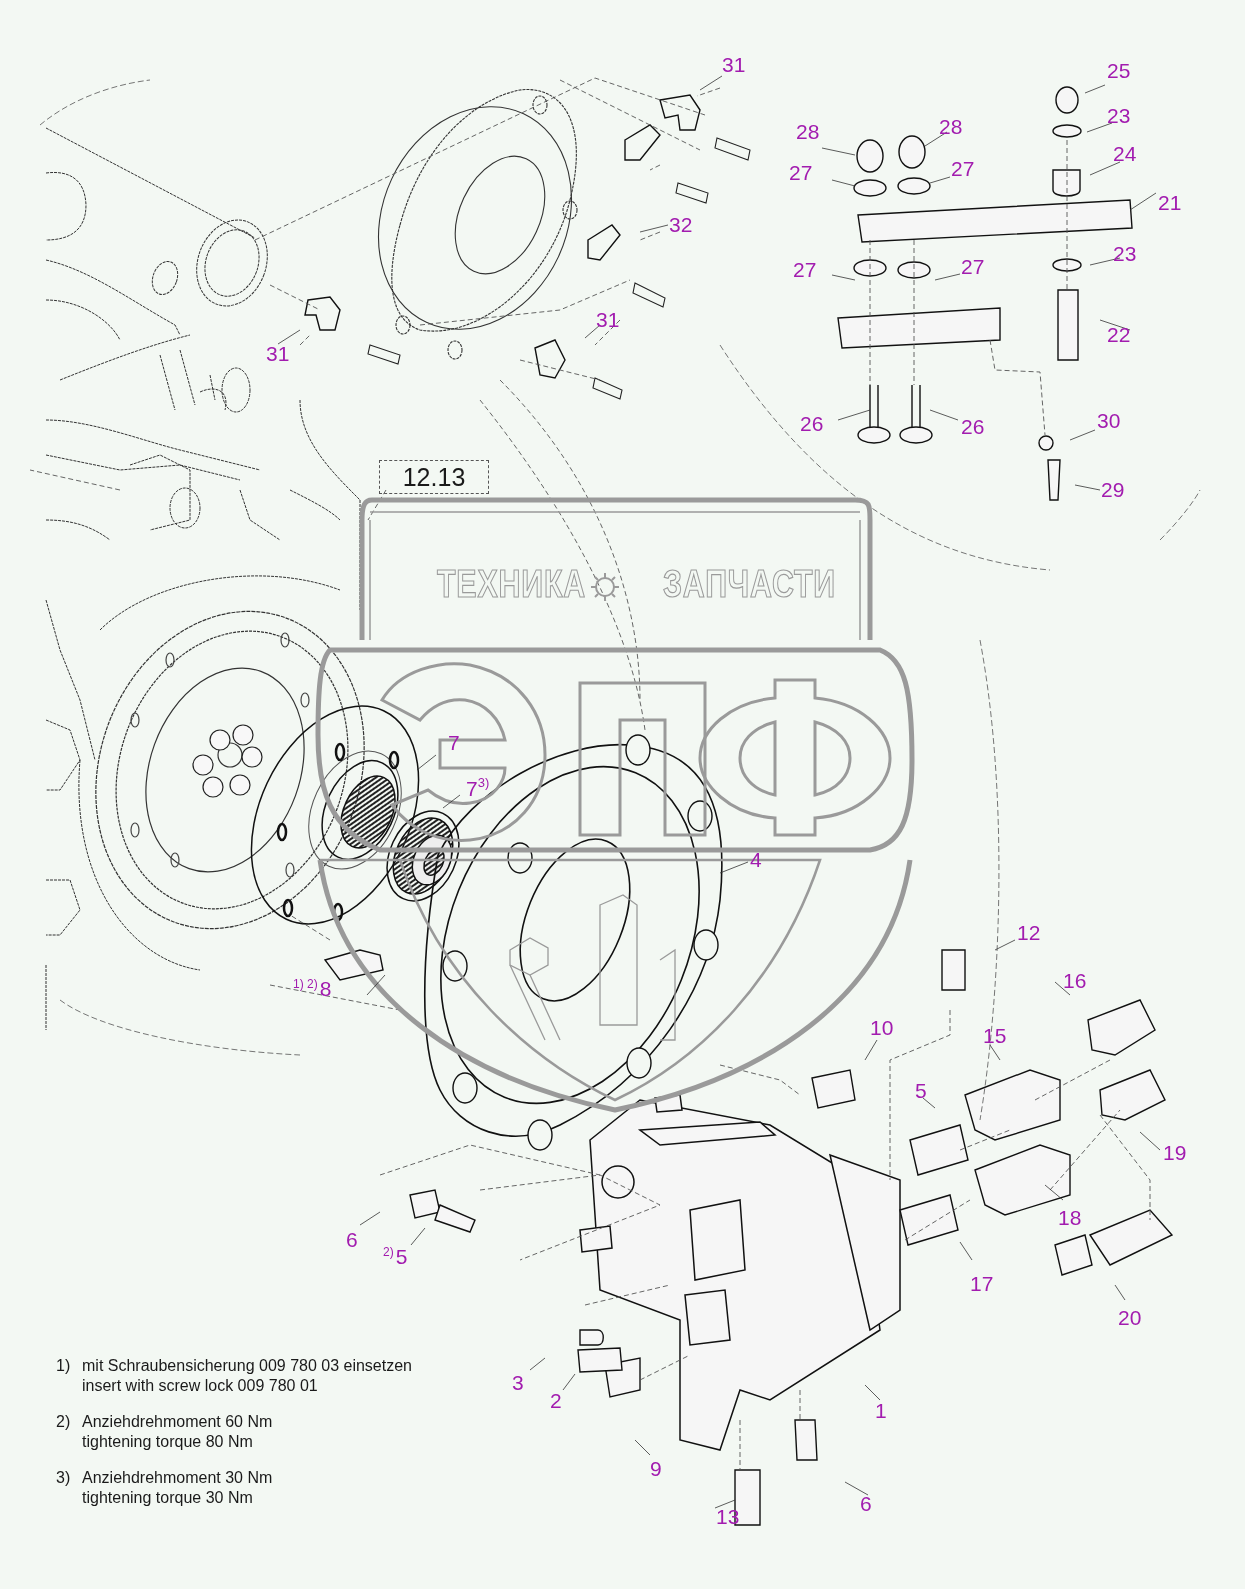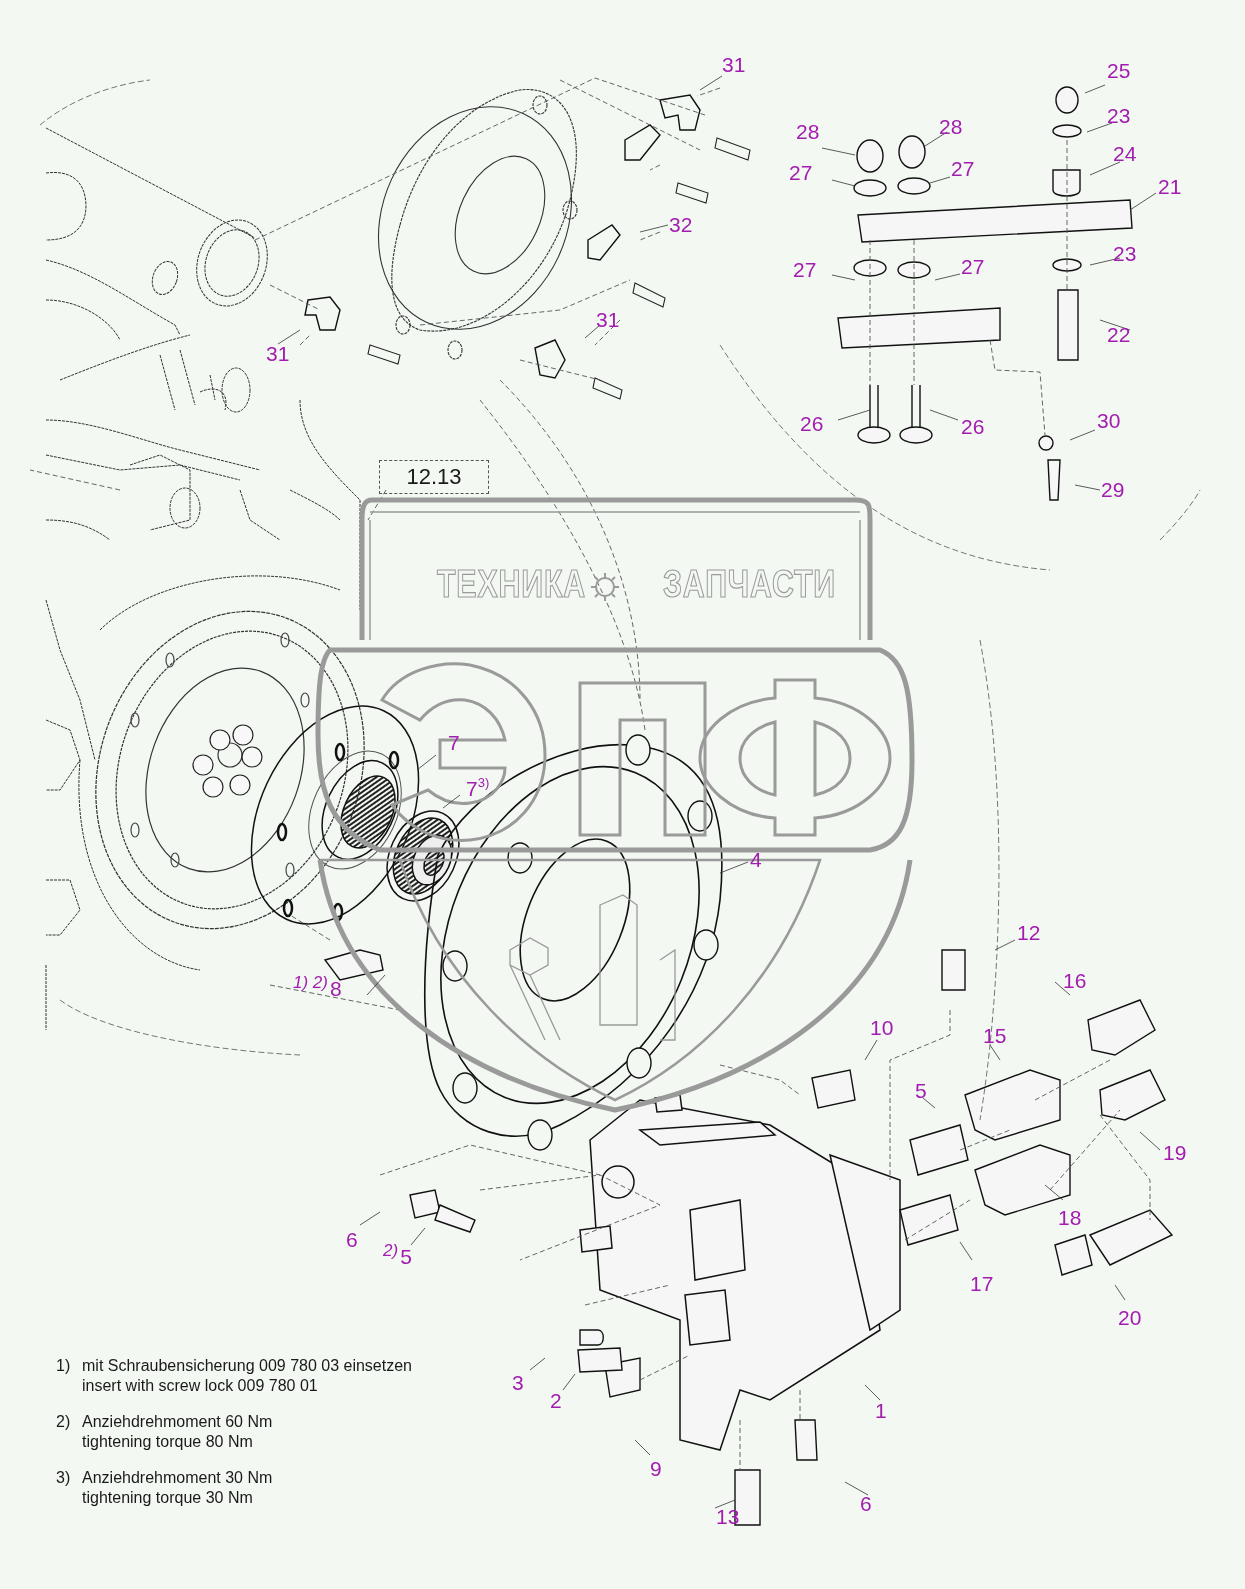--- a/index.html
+++ b/index.html
@@ -13,27 +13,27 @@
   }
   #canvas { position: absolute; left: 0; top: 0; }
   .callout {
     position: absolute;
     font-size: 21px;
     line-height: 1;
     color: #a21caf;
     white-space: nowrap;
   }
   .callout sup { font-size: 13px; vertical-align: 9px; }
-  .note-prefix { font-size: 17px; position: relative; top: -8px; margin-right: 2px; font-style: italic; }
+  .note-prefix { font-size: 12px; position: relative; top: -8px; margin-right: 2px; }
   .ref-box {
     position: absolute;
     left: 379px; top: 460px;
     width: 108px; height: 32px;
     border: 1px dashed #555;
-    font-size: 22px;
+    font-size: 25px;
     display: flex; align-items: center; justify-content: center;
     background: transparent;
   }
   .notes {
     position: absolute; left: 56px; top: 1356px;
     font-size: 16px; line-height: 20px; color: #1a1a1a;
   }
   .note { display: flex; margin-bottom: 16px; }
   .note .num { width: 26px; }
   .watermark-text {
@@ -346,21 +346,21 @@
 <div class="callout" style="left:669px;top:214px">32</div>
 <div class="callout" style="left:796px;top:121px">28</div>
 <div class="callout" style="left:939px;top:116px">28</div>
 <div class="callout" style="left:789px;top:162px">27</div>
 <div class="callout" style="left:951px;top:158px">27</div>
 <div class="callout" style="left:793px;top:259px">27</div>
 <div class="callout" style="left:961px;top:256px">27</div>
 <div class="callout" style="left:1107px;top:60px">25</div>
 <div class="callout" style="left:1107px;top:105px">23</div>
 <div class="callout" style="left:1113px;top:143px">24</div>
-<div class="callout" style="left:1158px;top:176px">21</div>
+<div class="callout" style="left:1158px;top:192px">21</div>
 <div class="callout" style="left:1113px;top:243px">23</div>
 <div class="callout" style="left:1107px;top:324px">22</div>
 <div class="callout" style="left:800px;top:413px">26</div>
 <div class="callout" style="left:961px;top:416px">26</div>
 <div class="callout" style="left:1097px;top:410px">30</div>
 <div class="callout" style="left:1101px;top:479px">29</div>
 <div class="callout" style="left:448px;top:732px">7</div>
 <div class="callout" style="left:466px;top:776px"><span>7</span><sup>3)</sup></div>
 <div class="callout" style="left:750px;top:849px">4</div>
 <div class="callout" style="left:293px;top:978px"><span class="note-prefix">1) 2)</span><span>8</span></div>

